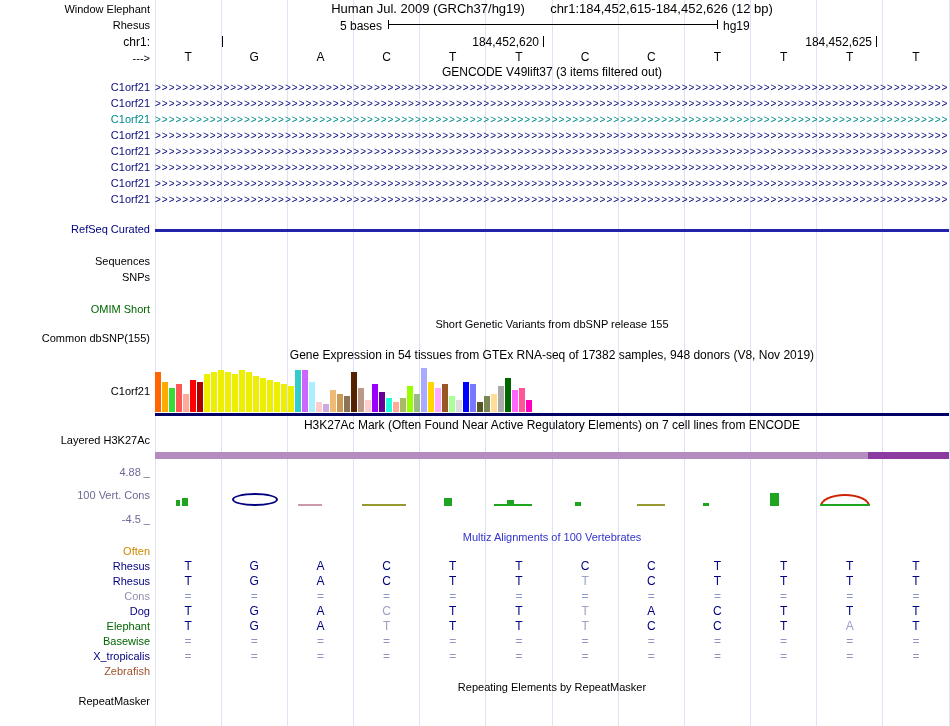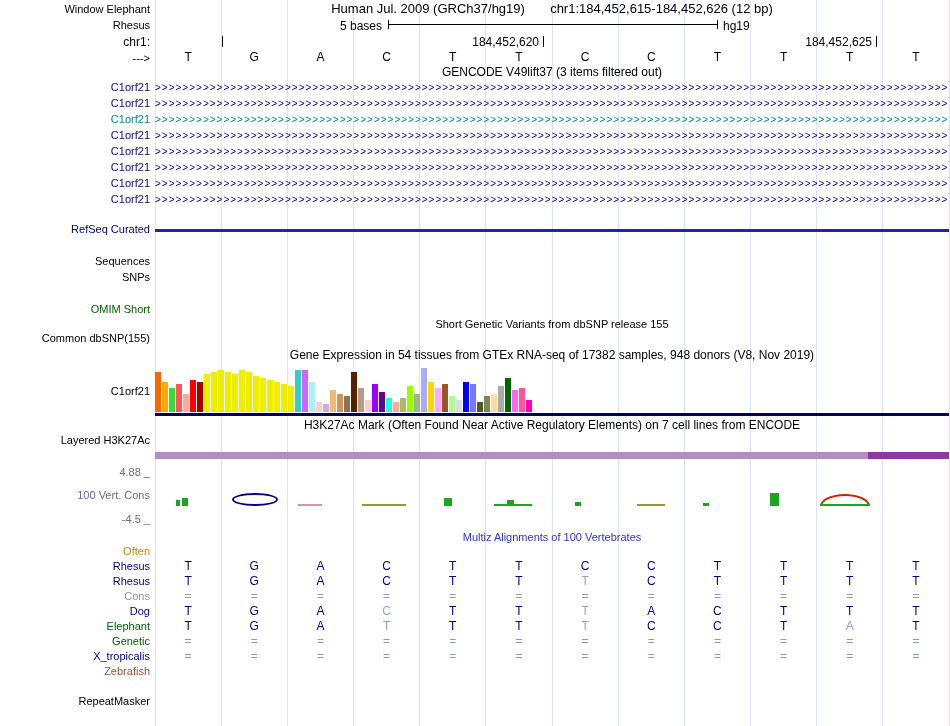--- a/index.html
+++ b/index.html
@@ -253,21 +253,21 @@
       <div style="position: absolute; left: 287.333px; top: 619px; width: 66.1667px; text-align: center; font-size: 12px; color: rgb(0, 0, 128);">A</div>
       <div style="position: absolute; left: 353.5px; top: 619px; width: 66.1667px; text-align: center; font-size: 12px; color: rgb(154, 160, 200);">T</div>
       <div style="position: absolute; left: 419.667px; top: 619px; width: 66.1667px; text-align: center; font-size: 12px; color: rgb(0, 0, 128);">T</div>
       <div style="position: absolute; left: 485.833px; top: 619px; width: 66.1667px; text-align: center; font-size: 12px; color: rgb(0, 0, 128);">T</div>
       <div style="position: absolute; left: 552px; top: 619px; width: 66.1667px; text-align: center; font-size: 12px; color: rgb(154, 160, 200);">T</div>
       <div style="position: absolute; left: 618.167px; top: 619px; width: 66.1667px; text-align: center; font-size: 12px; color: rgb(0, 0, 128);">C</div>
       <div style="position: absolute; left: 684.333px; top: 619px; width: 66.1667px; text-align: center; font-size: 12px; color: rgb(0, 0, 128);">C</div>
       <div style="position: absolute; left: 750.5px; top: 619px; width: 66.1667px; text-align: center; font-size: 12px; color: rgb(0, 0, 128);">T</div>
       <div style="position: absolute; left: 816.667px; top: 619px; width: 66.1667px; text-align: center; font-size: 12px; color: rgb(154, 160, 200);">A</div>
       <div style="position: absolute; left: 882.833px; top: 619px; width: 66.1667px; text-align: center; font-size: 12px; color: rgb(0, 0, 128);">T</div>
-      <div style="position: absolute; left: 0px; top: 635px; width: 150px; text-align: right; font-size: 11px; color: rgb(0, 100, 0); white-space: nowrap;">Genetic</div>
+      <div style="position: absolute; left: 0px; top: 635px; width: 150px; text-align: right; font-size: 11px; color: rgb(0, 100, 0); white-space: nowrap;">Basewise</div>
       <div style="position: absolute; left: 155px; top: 634px; width: 66.1667px; text-align: center; font-size: 12px; color: rgb(142, 150, 200);">=</div>
       <div style="position: absolute; left: 221.167px; top: 634px; width: 66.1667px; text-align: center; font-size: 12px; color: rgb(142, 150, 200);">=</div>
       <div style="position: absolute; left: 287.333px; top: 634px; width: 66.1667px; text-align: center; font-size: 12px; color: rgb(142, 150, 200);">=</div>
       <div style="position: absolute; left: 353.5px; top: 634px; width: 66.1667px; text-align: center; font-size: 12px; color: rgb(142, 150, 200);">=</div>
       <div style="position: absolute; left: 419.667px; top: 634px; width: 66.1667px; text-align: center; font-size: 12px; color: rgb(142, 150, 200);">=</div>
       <div style="position: absolute; left: 485.833px; top: 634px; width: 66.1667px; text-align: center; font-size: 12px; color: rgb(142, 150, 200);">=</div>
       <div style="position: absolute; left: 552px; top: 634px; width: 66.1667px; text-align: center; font-size: 12px; color: rgb(142, 150, 200);">=</div>
       <div style="position: absolute; left: 618.167px; top: 634px; width: 66.1667px; text-align: center; font-size: 12px; color: rgb(142, 150, 200);">=</div>
       <div style="position: absolute; left: 684.333px; top: 634px; width: 66.1667px; text-align: center; font-size: 12px; color: rgb(142, 150, 200);">=</div>
       <div style="position: absolute; left: 750.5px; top: 634px; width: 66.1667px; text-align: center; font-size: 12px; color: rgb(142, 150, 200);">=</div>
@@ -282,14 +282,15 @@
       <div style="position: absolute; left: 485.833px; top: 649px; width: 66.1667px; text-align: center; font-size: 12px; color: rgb(142, 150, 200);">=</div>
       <div style="position: absolute; left: 552px; top: 649px; width: 66.1667px; text-align: center; font-size: 12px; color: rgb(142, 150, 200);">=</div>
       <div style="position: absolute; left: 618.167px; top: 649px; width: 66.1667px; text-align: center; font-size: 12px; color: rgb(142, 150, 200);">=</div>
       <div style="position: absolute; left: 684.333px; top: 649px; width: 66.1667px; text-align: center; font-size: 12px; color: rgb(142, 150, 200);">=</div>
       <div style="position: absolute; left: 750.5px; top: 649px; width: 66.1667px; text-align: center; font-size: 12px; color: rgb(142, 150, 200);">=</div>
       <div style="position: absolute; left: 816.667px; top: 649px; width: 66.1667px; text-align: center; font-size: 12px; color: rgb(142, 150, 200);">=</div>
       <div style="position: absolute; left: 882.833px; top: 649px; width: 66.1667px; text-align: center; font-size: 12px; color: rgb(142, 150, 200);">=</div>
       <div style="position: absolute; left: 0px; top: 665px; width: 150px; text-align: right; font-size: 11px; color: rgb(160, 82, 45); white-space: nowrap;">Zebrafish</div>
     </div>
 
+  <div class="title" style="top:681px">Repeating Elements by RepeatMasker</div>
   <div class="lbl" style="top:695px">RepeatMasker</div>
 </div>
 
 </body></html>

